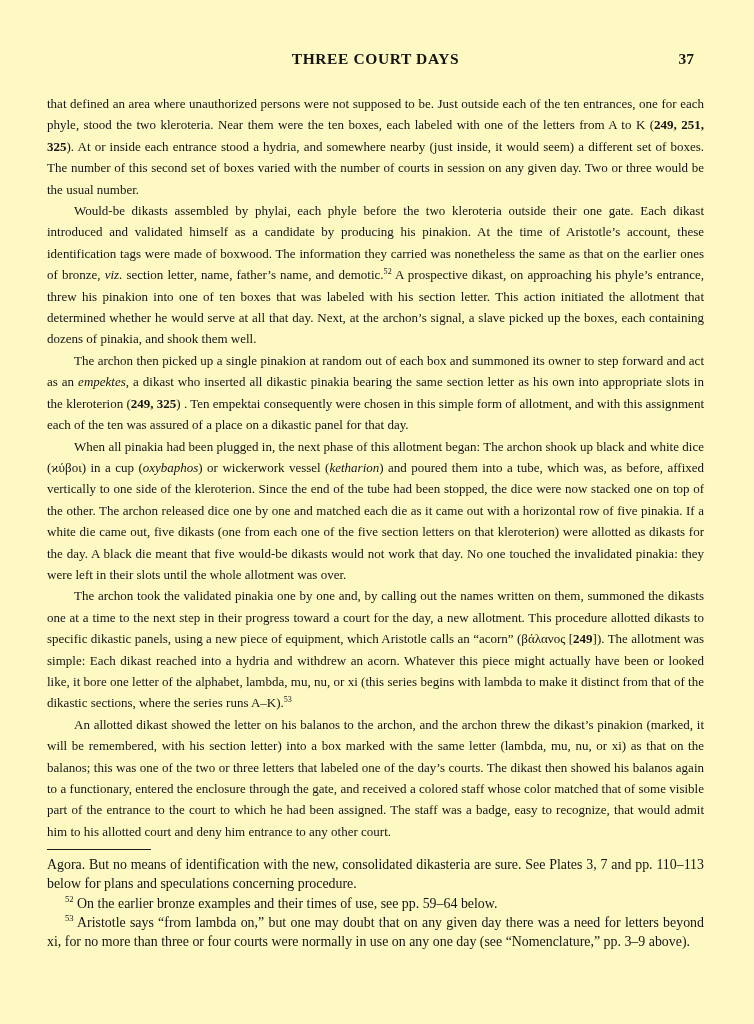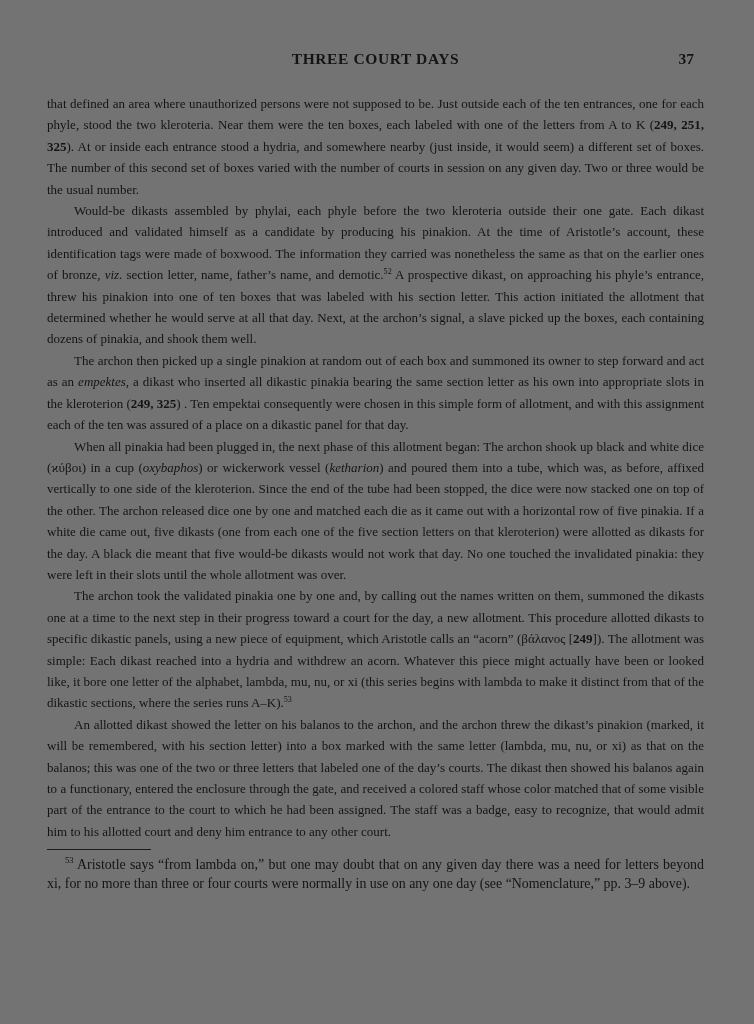--- a/index.html
+++ b/index.html
@@ -4,21 +4,21 @@
 <style>
   html, body {
     margin: 0;
     padding: 0;
     background: #ffffff;
   }
   .page {
     position: relative;
     width: 754px;
     height: 1024px;
-    background: #737373;
+    background: #fef9c3;
     color: #141414;
     font-family: "Liberation Serif", "DejaVu Serif", serif;
     overflow: hidden;
   }
   .text-col {
     position: absolute;
     left: 47px;
     top: 50px;
     width: 657px;
   }
@@ -80,16 +80,18 @@
     <div class="body-text">
         <p class="para"><span>that defined an area where unauthorized persons were not supposed to be.  Just outside each of the ten entrances, one for each phyle, stood the two kleroteria.  Near them were the ten boxes, each labeled with one of the letters from A to K (</span><span class="b">249, 251, 325</span><span>).  At or inside each entrance stood a hydria, and somewhere nearby (just inside, it would seem) a different set of boxes.  The number of this second set of boxes varied with the number of courts in session on any given day.  Two or three would be the usual number.</span></p>
         <p class="para indent"><span>Would-be dikasts assembled by phylai, each phyle before the two kleroteria outside their one gate.  Each dikast introduced and validated himself as a candidate by producing his pinakion.  At the time of Aristotle’s account, these identification tags were made of boxwood.  The information they carried was nonetheless the same as that on the earlier ones of bronze, </span><span class="i">viz.</span><span> section letter, name, father’s name, and demotic.</span><sup>52</sup><span>  A prospective dikast, on approaching his phyle’s entrance, threw his pinakion into one of ten boxes that was labeled with his section letter.  This action initiated the allotment that determined whether he would serve at all that day.  Next, at the archon’s signal, a slave picked up the boxes, each containing dozens of pinakia, and shook them well.</span></p>
         <p class="para indent"><span>The archon then picked up a single pinakion at random out of each box and summoned its owner to step forward and act as an </span><span class="i">empektes</span><span>, a dikast who inserted all dikastic pinakia bearing the same section letter as his own into appropriate slots in the kleroterion (</span><span class="b">249, 325</span><span>) .  Ten empektai consequently were chosen in this simple form of allotment, and with this assignment each of the ten was assured of a place on a dikastic panel for that day.</span></p>
         <p class="para indent"><span>When all pinakia had been plugged in, the next phase of this allotment began: The archon shook up black and white dice (ϰύβοι) in a cup (</span><span class="i">oxybaphos</span><span>) or wickerwork vessel (</span><span class="i">ketharion</span><span>) and poured them into a tube, which was, as before, affixed vertically to one side of the kleroterion.  Since the end of the tube had been stopped, the dice were now stacked one on top of the other.  The archon released dice one by one and matched each die as it came out with a horizontal row of five pinakia.  If a white die came out, five dikasts (one from each one of the five section letters on that kleroterion) were allotted as dikasts for the day.  A black die meant that five would-be dikasts would not work that day.  No one touched the invalidated pinakia: they were left in their slots until the whole allotment was over.</span></p>
         <p class="para indent"><span>The archon took the validated pinakia one by one and, by calling out the names written on them, summoned the dikasts one at a time to the next step in their progress toward a court for the day, a new allotment.  This procedure allotted dikasts to specific dikastic panels, using a new piece of equipment, which Aristotle calls an “acorn” (βάλανος [</span><span class="b">249</span><span>]).  The allotment was simple: Each dikast reached into a hydria and withdrew an acorn.  Whatever this piece might actually have been or looked like, it bore one letter of the alphabet, lambda, mu, nu, or xi (this series begins with lambda to make it distinct from that of the dikastic sections, where the series runs A–K).</span><sup>53</sup></p>
         <p class="para indent"><span>An allotted dikast showed the letter on his balanos to the archon, and the archon threw the dikast’s pinakion (marked, it will be remembered, with his section letter) into a box marked with the same letter (lambda, mu, nu, or xi) as that on the balanos; this was one of the two or three letters that labeled one of the day’s courts.  The dikast then showed his balanos again to a functionary, entered the enclosure through the gate, and received a colored staff whose color matched that of some visible part of the entrance to the court to which he had been assigned.  The staff was a badge, easy to recognize, that would admit him to his allotted court and deny him entrance to any other court.</span></p>
       </div>
     <hr class="fn-rule">
     <div class="footnotes">
+        <p class="fn"><span>Agora.  But no means of identification with the new, consolidated dikasteria are sure.  See Plates 3, 7 and pp. 110–113 below for plans and speculations concerning procedure.</span></p>
+        <p class="fn fn-indent"><sup>52</sup><span> On the earlier bronze examples and their times of use, see pp. 59–64 below.</span></p>
         <p class="fn fn-indent"><sup>53</sup><span> Aristotle says “from lambda on,” but one may doubt that on any given day there was a need for letters beyond xi, for no more than three or four courts were normally in use on any one day (see “Nomenclature,” pp. 3–9 above).</span></p>
       </div>
   </div>
 </div>
 
 </body></html>

